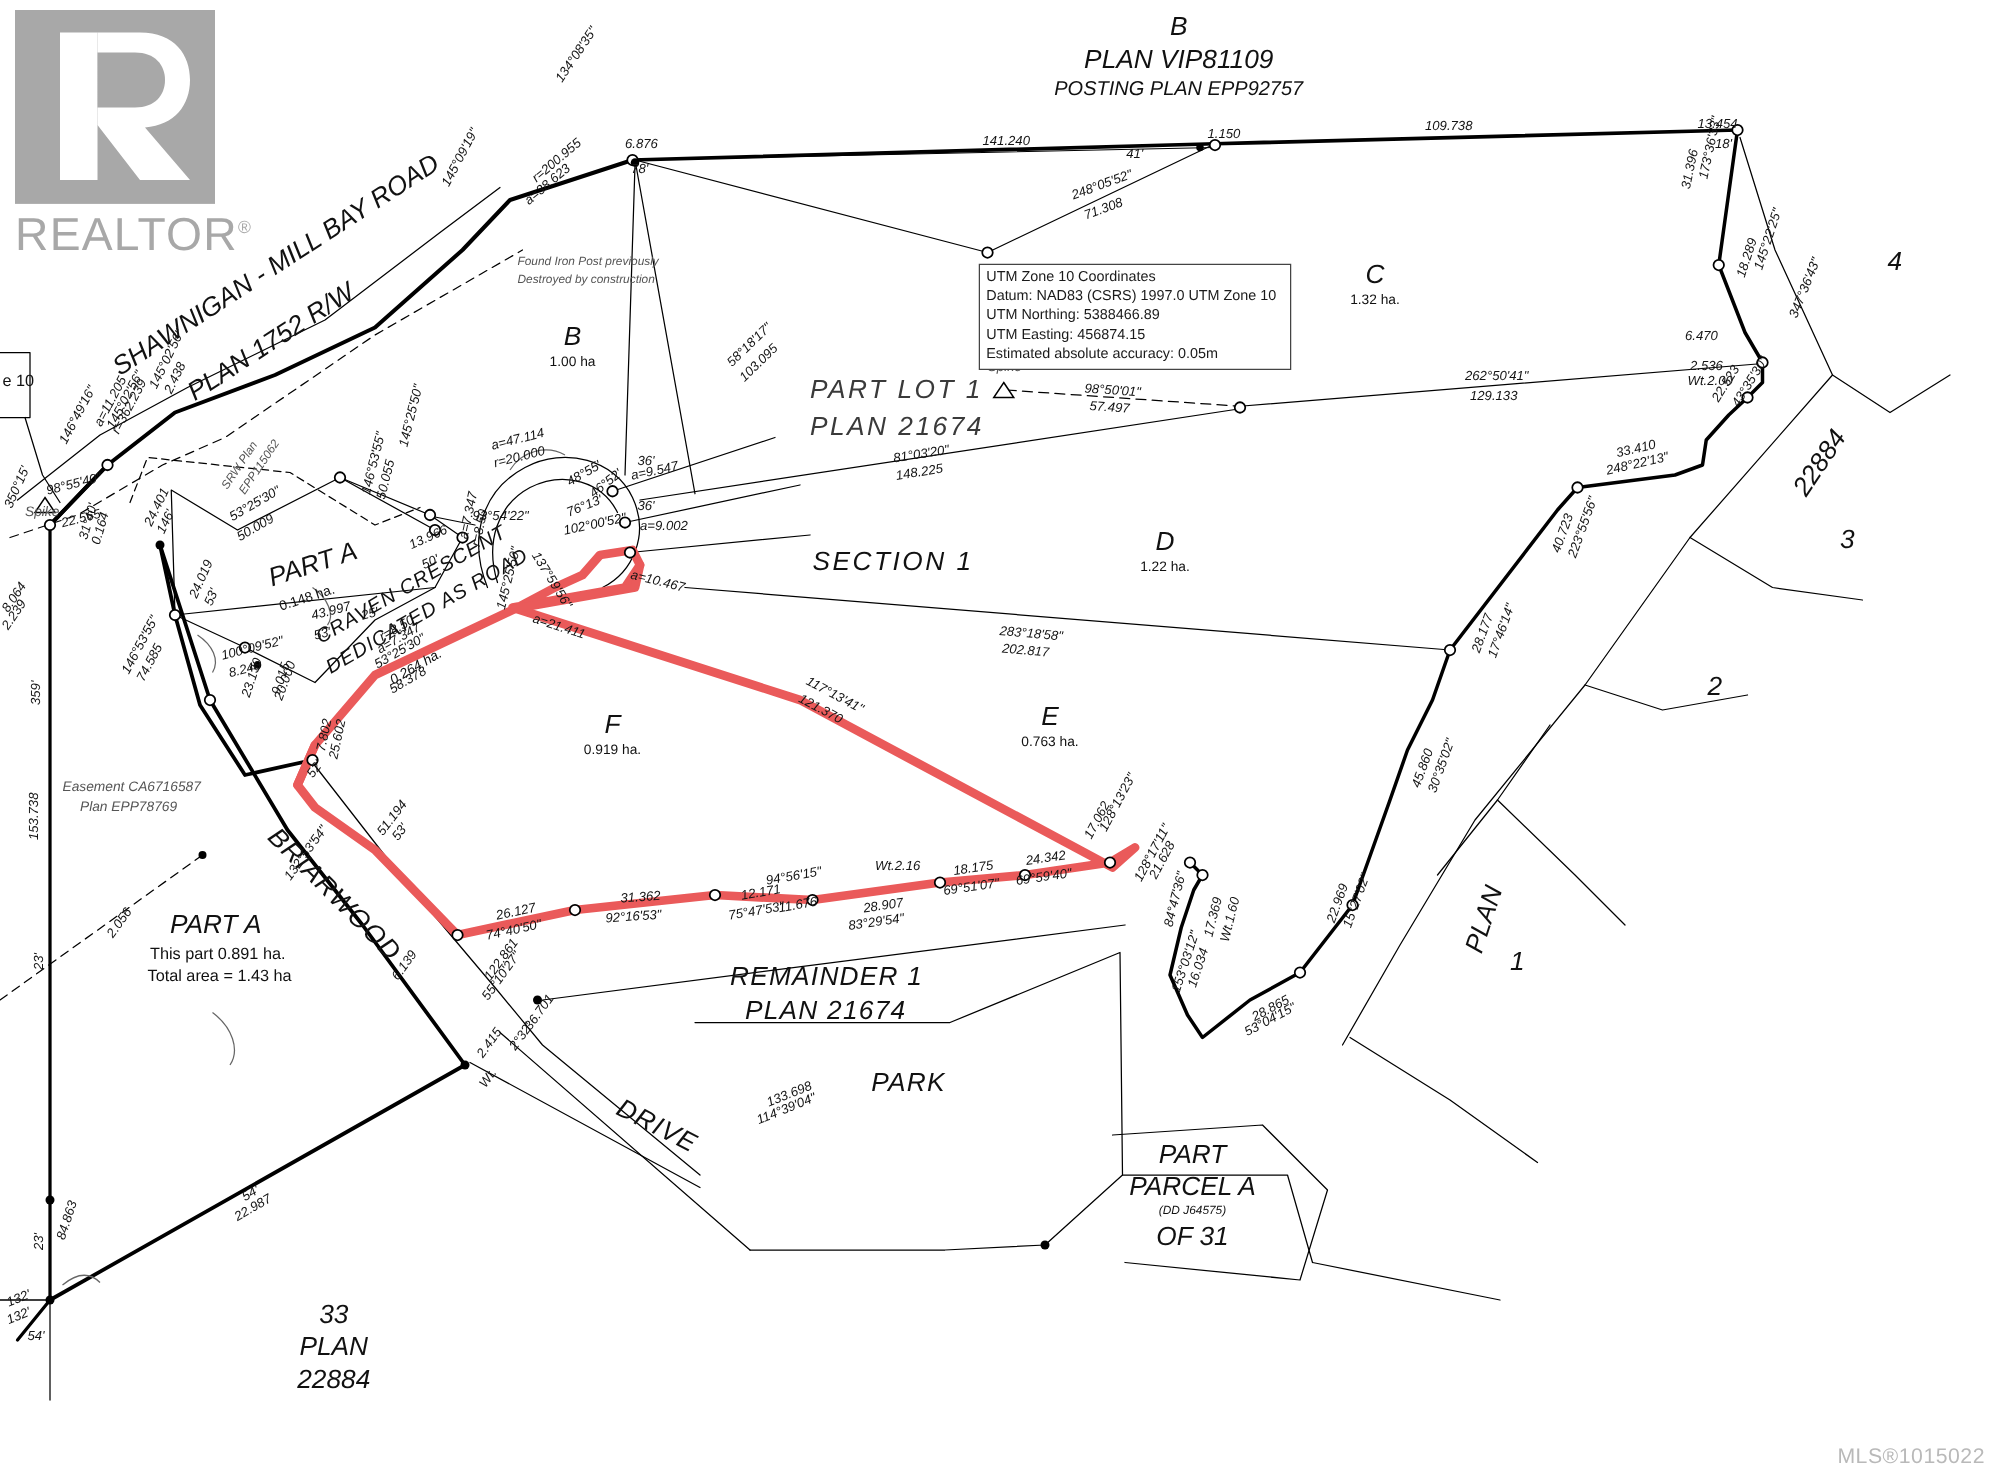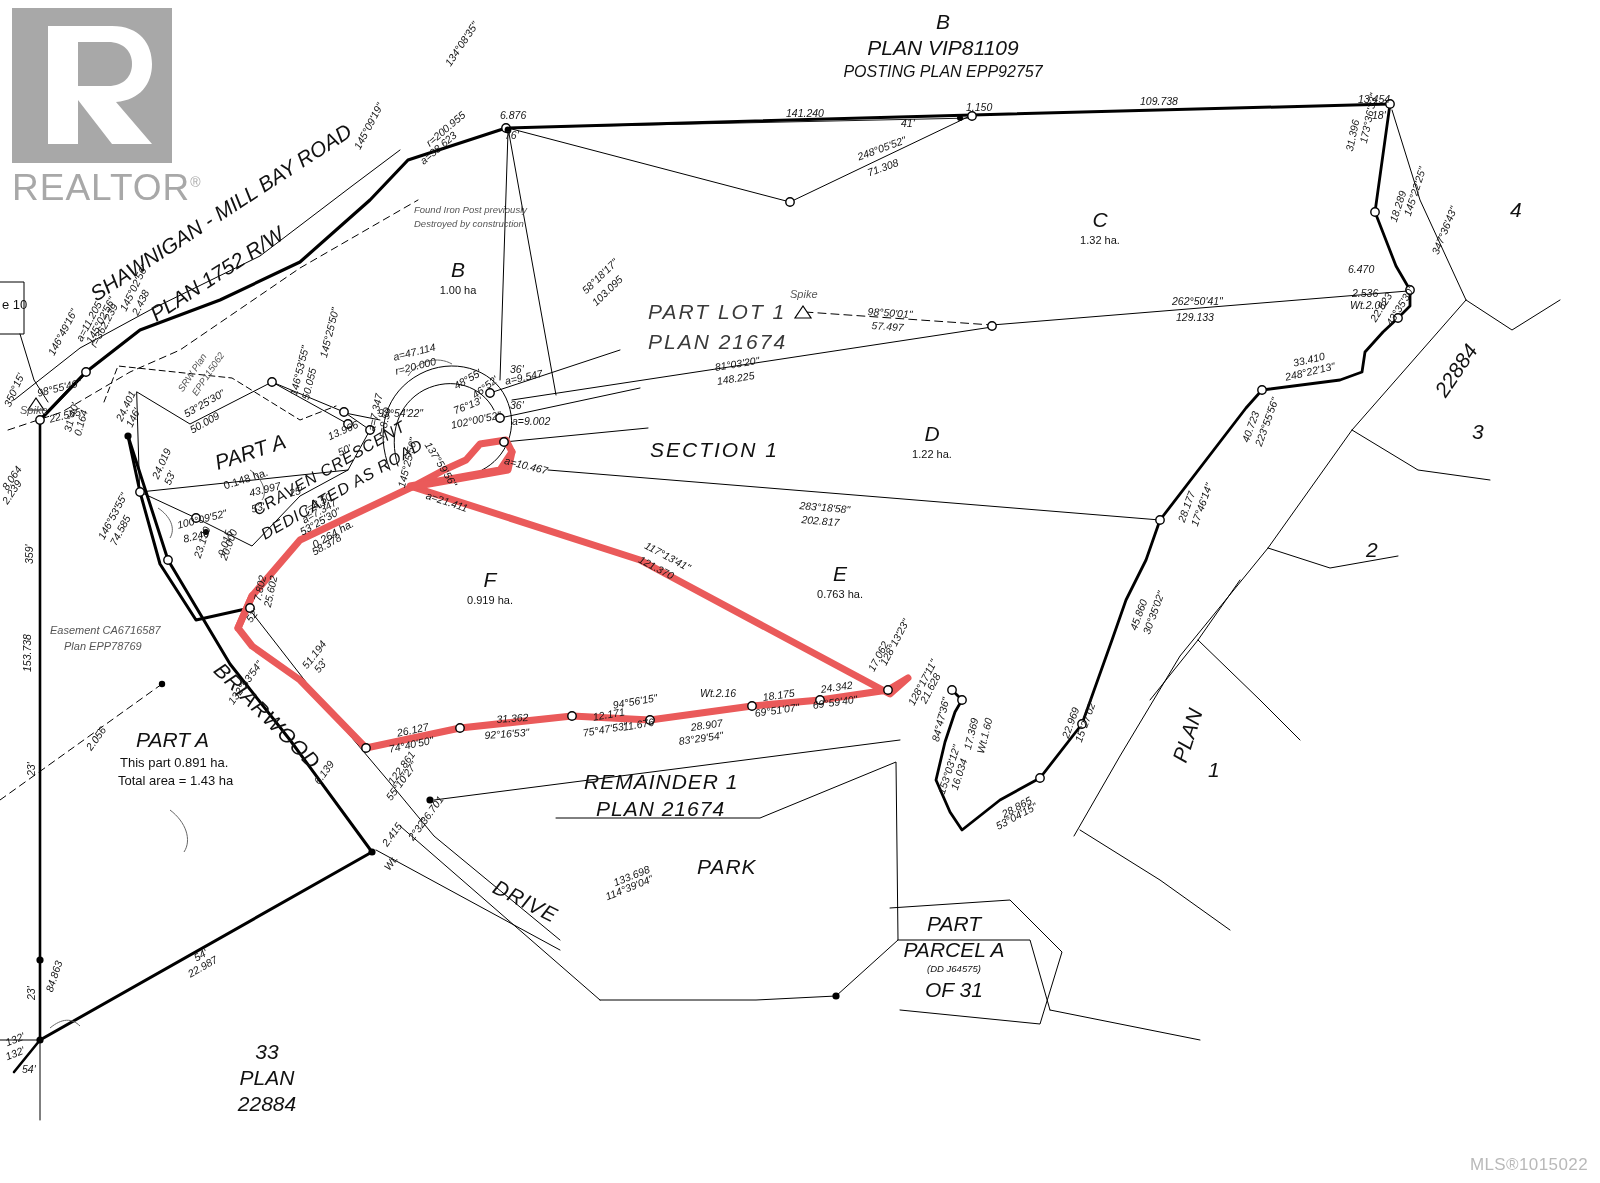--- a/index.html
+++ b/index.html
@@ -347,24 +347,31 @@
   <div class="lbl it xxs grey" style="left:176px;top:388px;transform:rotate(-56deg);">SRW Plan</div>
   <div class="lbl it xxs grey" style="left:190px;top:392px;transform:rotate(-56deg);">EPP115062</div>
 
   <div class="lbl it xs grey" style="left:50px;top:624px;">Easement CA6716587</div>
   <div class="lbl it xs grey" style="left:64px;top:640px;">Plan EPP78769</div>
 
   <div class="lbl it xs grey" style="left:790px;top:288px;">Spike</div>
   <div class="lbl it xs grey" style="left:20px;top:404px;">Spike</div>
   <div class="lbl sm" style="left:2px;top:298px;">e 10</div>
 
+  <div id="utm-box">
+    <div>UTM Zone 10 Coordinates</div>
+    <div>Datum: NAD83 (CSRS) 1997.0 UTM Zone 10</div>
+    <div>UTM Northing:  5388466.89</div>
+    <div>UTM Easting: 456874.15</div>
+    <div>Estimated absolute accuracy: 0.05m</div>
+  </div>
 
   <div class="dim" style="left:443px;top:62px;transform:rotate(-56deg);">134°08'35"</div>
   <div class="dim" style="left:500px;top:110px;">6.876</div>
-  <div class="dim" style="left:505px;top:130px;">76'</div>
+  <div class="dim" style="left:505px;top:130px;">78'</div>
   <div class="dim" style="left:786px;top:108px;">141.240</div>
   <div class="dim" style="left:901px;top:118px;">41'</div>
   <div class="dim" style="left:966px;top:102px;">1.150</div>
   <div class="dim" style="left:1140px;top:96px;">109.738</div>
   <div class="dim" style="left:1358px;top:94px;">13.454</div>
   <div class="dim" style="left:1372px;top:110px;">18'</div>
 
   <div class="dim" style="left:424px;top:140px;transform:rotate(-40deg);">r=200.955</div>
   <div class="dim" style="left:418px;top:158px;transform:rotate(-40deg);">a=38.623</div>
   <div class="dim" style="left:352px;top:146px;transform:rotate(-62deg);">145°09'19"</div>

